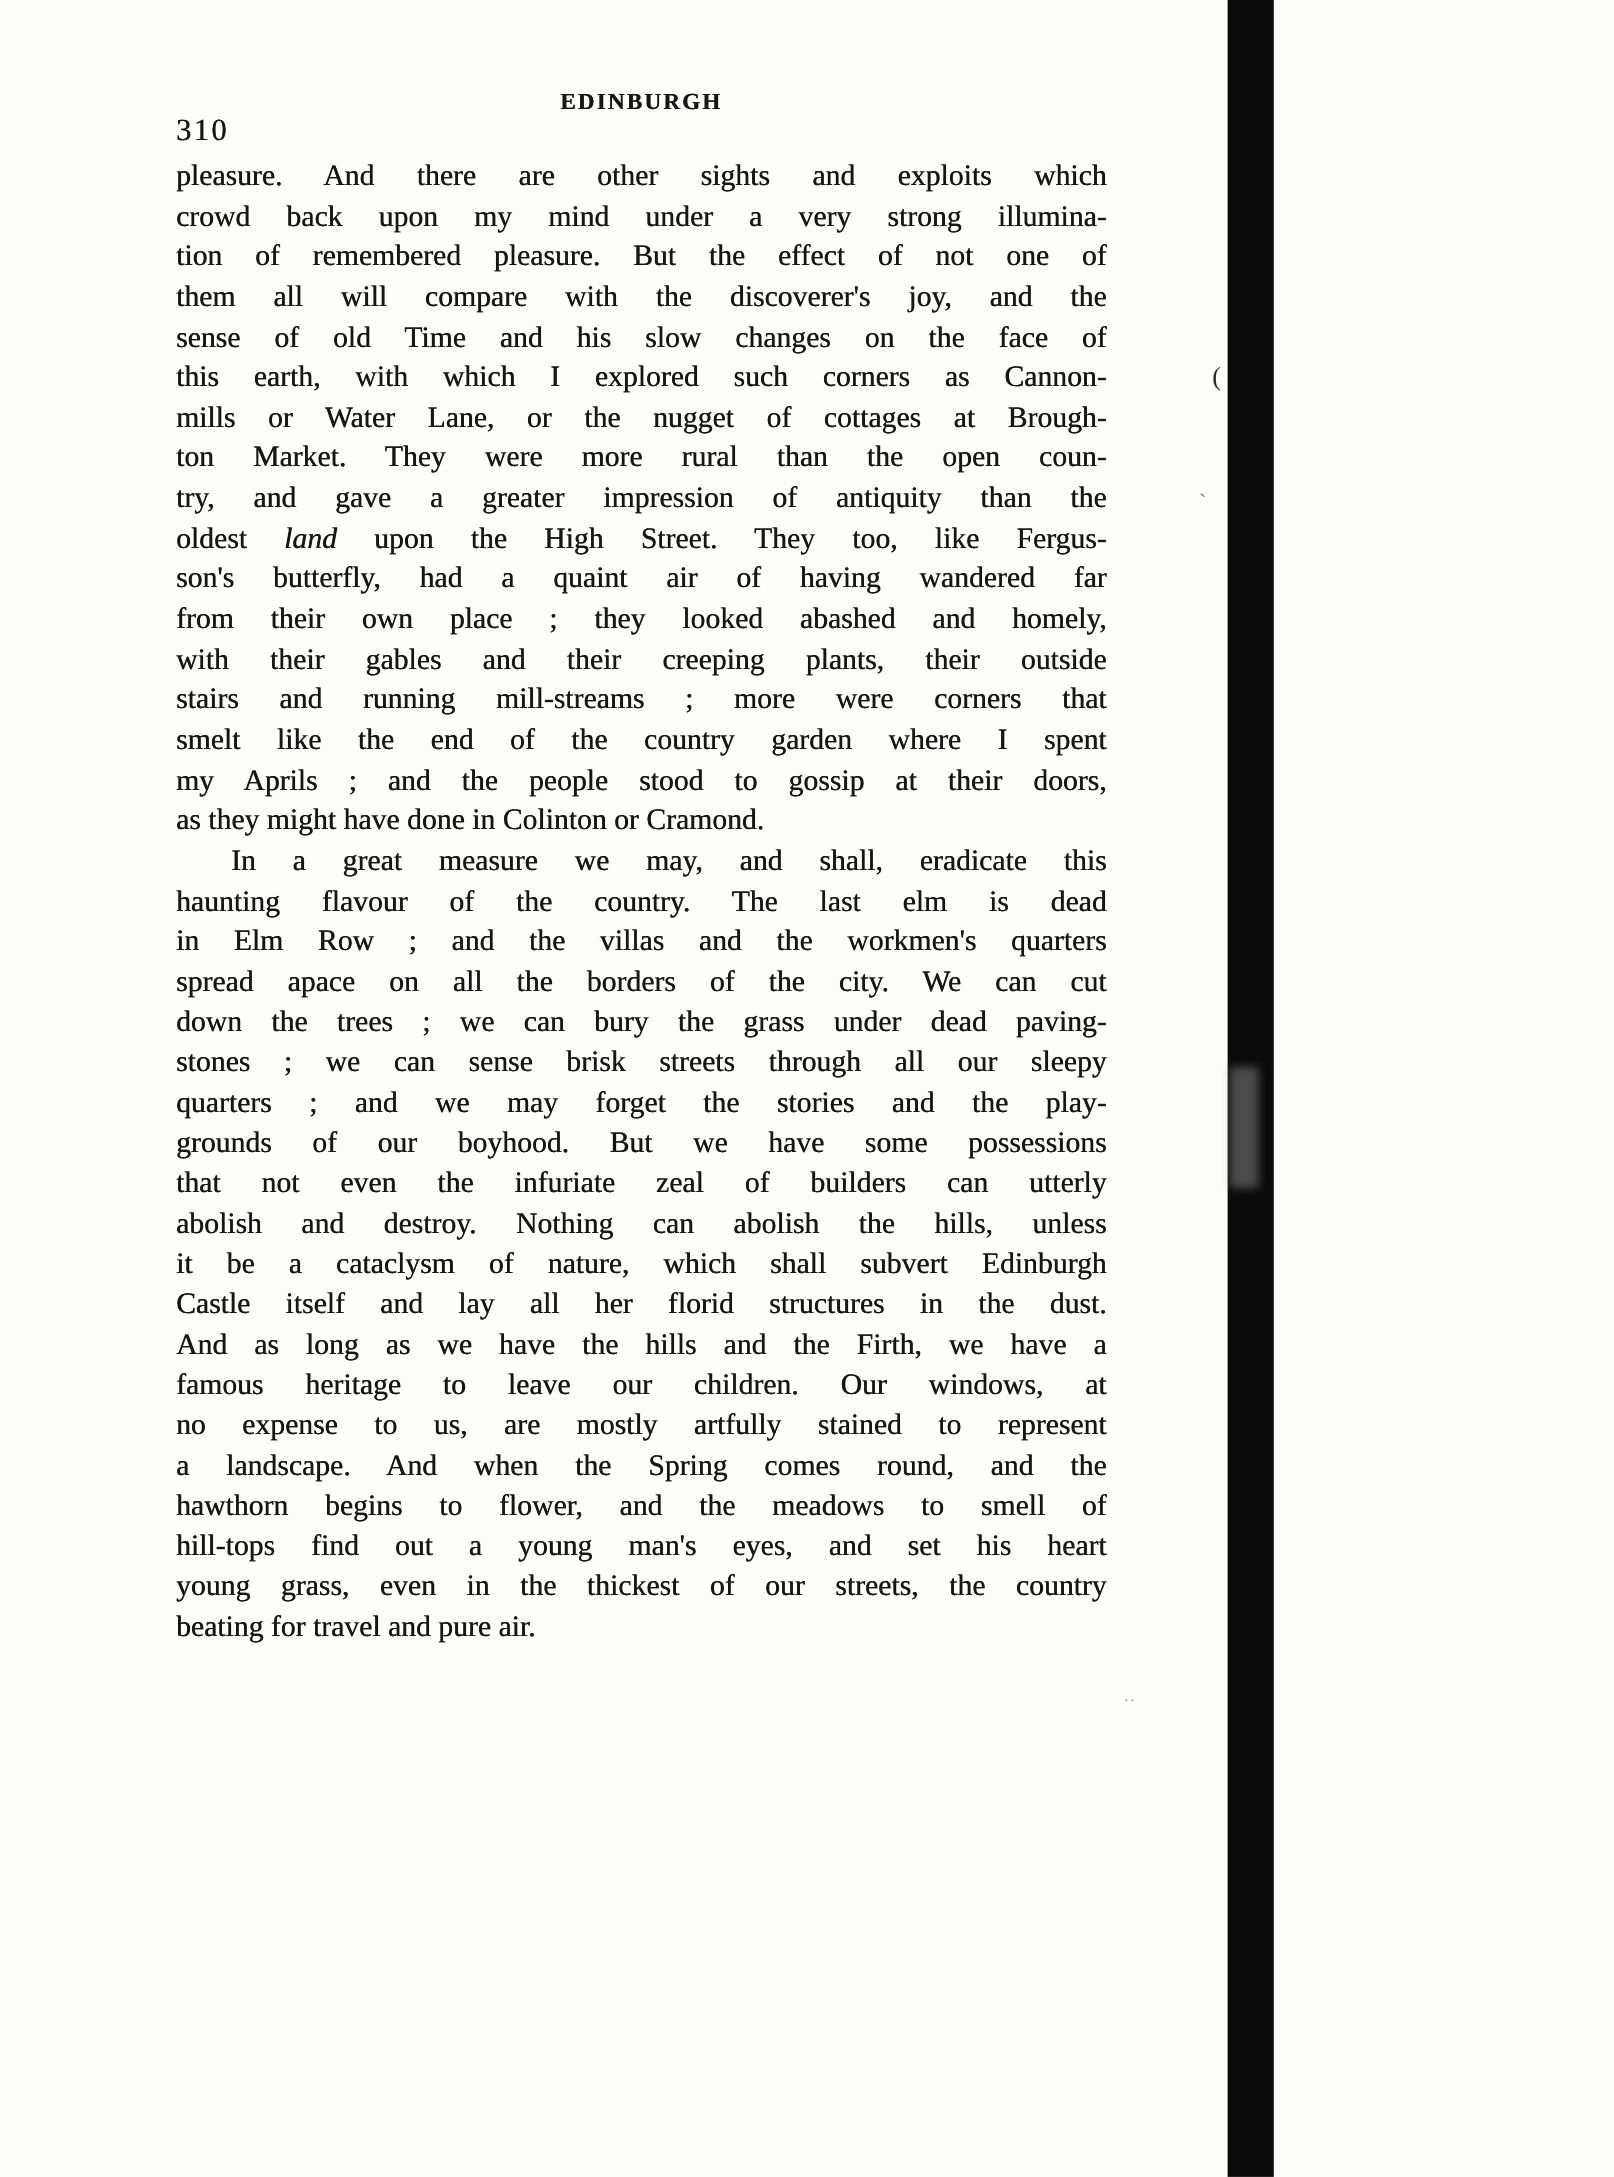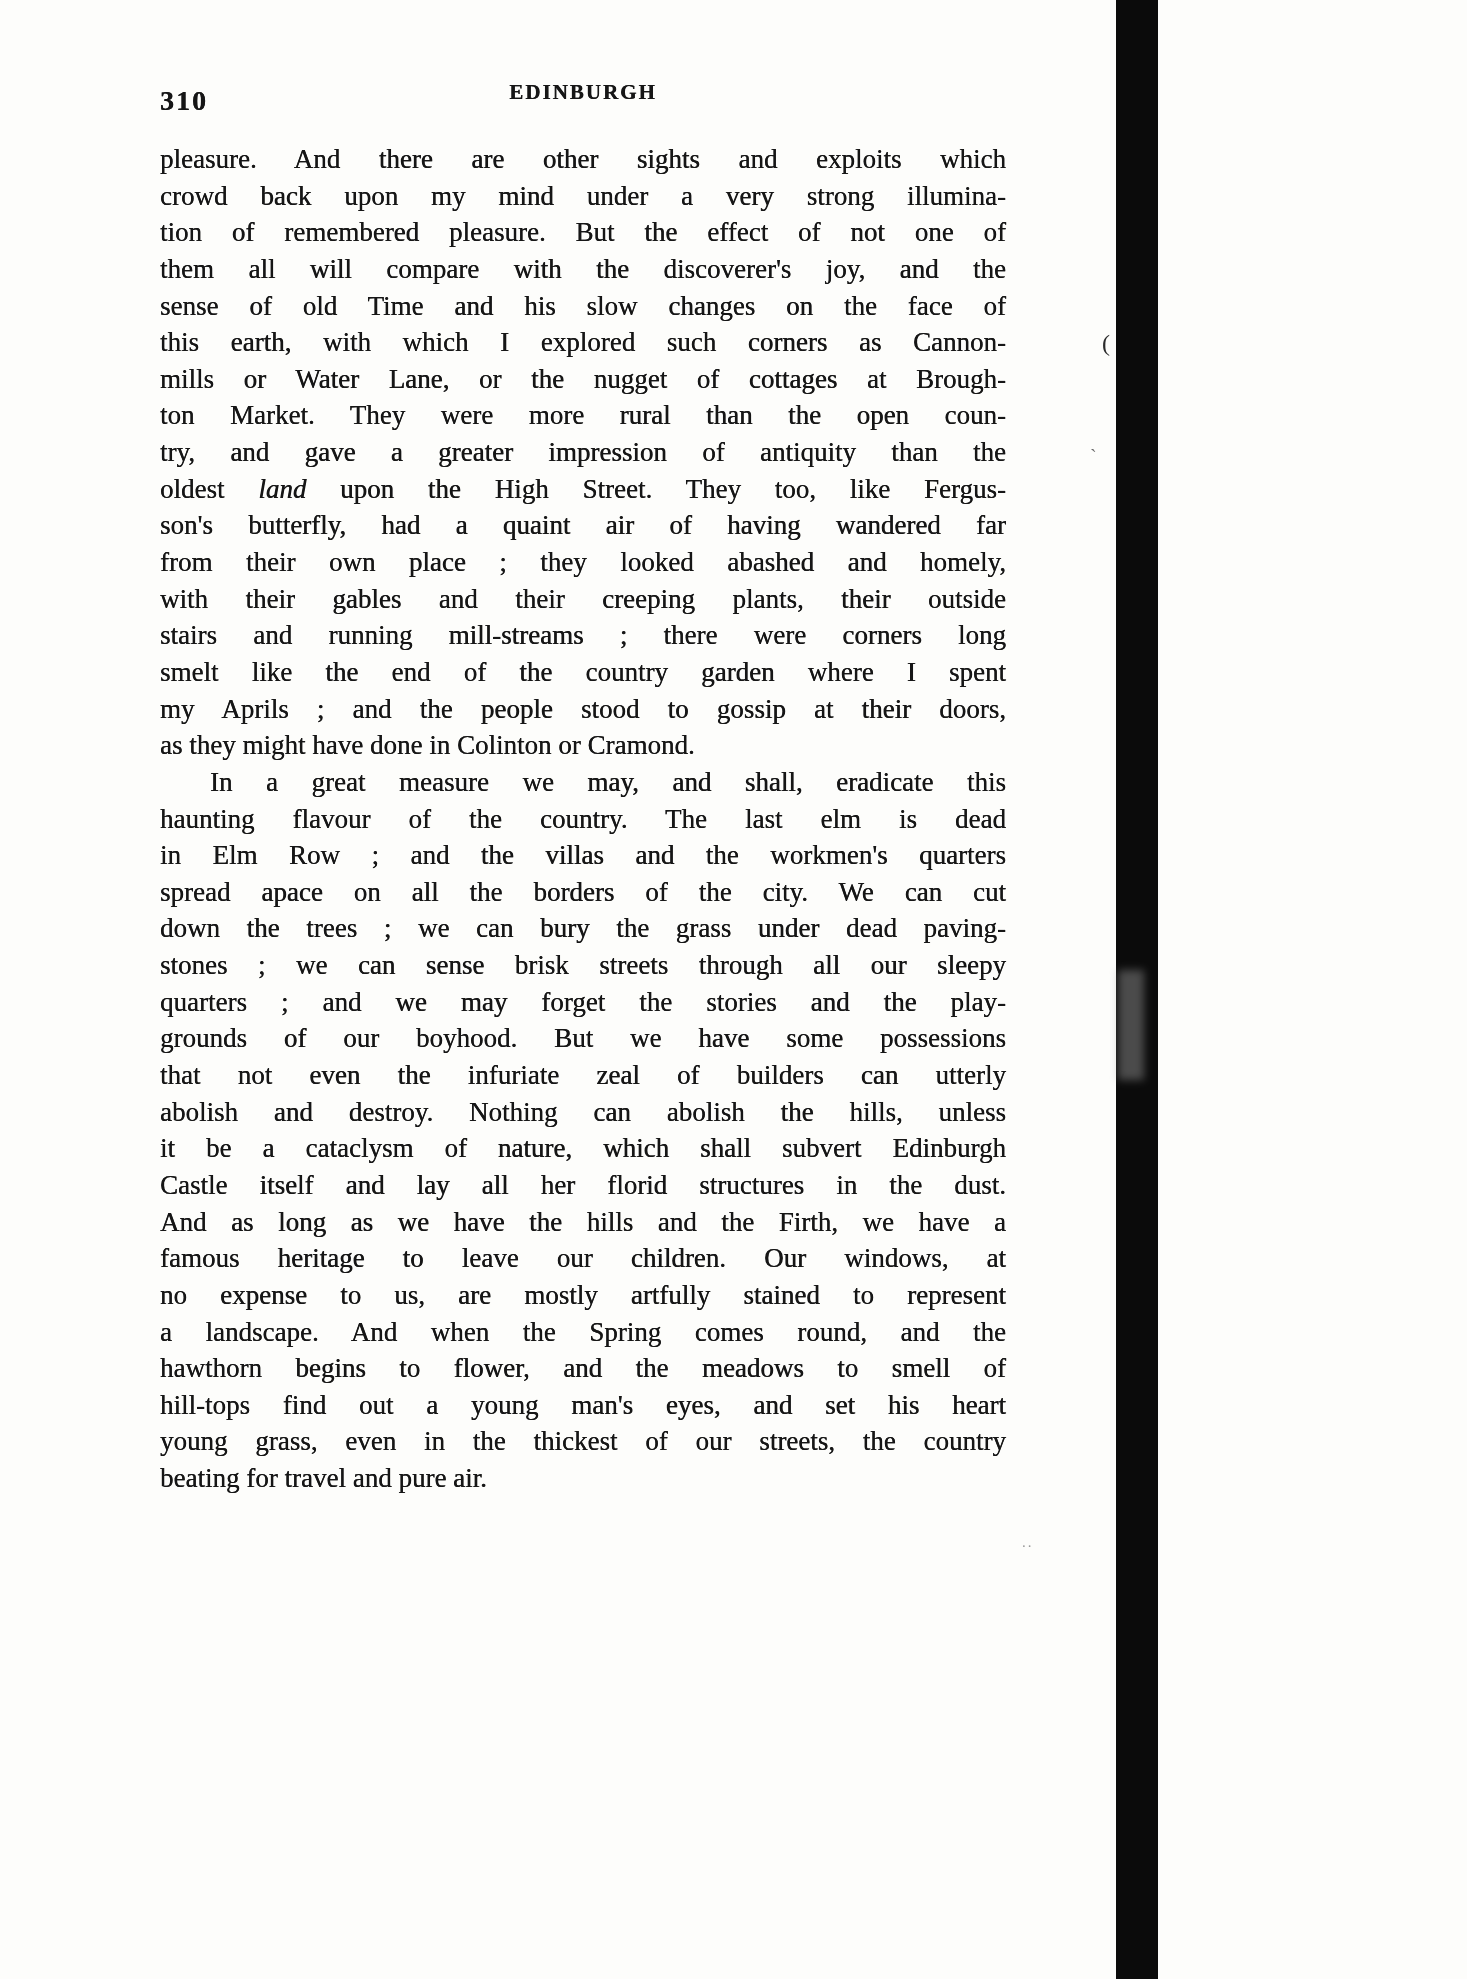--- a/index.html
+++ b/index.html
@@ -19,23 +19,23 @@
     position: absolute;
     top: 80px;
     left: 160px;
     width: 846px;
     height: 44px;
   }
 
   .page-number {
     position: absolute;
     left: 0;
-    top: 5px;
+    top: 23px;
     font-size: 28px;
-    font-weight: bold;
+    font-weight: normal;
     letter-spacing: 2px;
     text-shadow: 0.3px 0 0 currentColor;
   }
 
   .running-head {
     width: 100%;
     text-align: center;
     font-size: 21px;
     font-weight: bold;
     letter-spacing: 2px;
@@ -110,21 +110,21 @@
       <div class="line">them all will compare with the discoverer's joy, and the</div>
       <div class="line">sense of old Time and his slow changes on the face of</div>
       <div class="line">this earth, with which I explored such corners as Cannon-</div>
       <div class="line">mills or Water Lane, or the nugget of cottages at Brough-</div>
       <div class="line">ton Market. They were more rural than the open coun-</div>
       <div class="line">try, and gave a greater impression of antiquity than the</div>
       <div class="line"><span>oldest </span><em>land</em><span> upon the High Street. They too, like Fergus-</span></div>
       <div class="line">son's butterfly, had a quaint air of having wandered far</div>
       <div class="line">from their own place ; they looked abashed and homely,</div>
       <div class="line">with their gables and their creeping plants, their outside</div>
-      <div class="line">stairs and running mill-streams ; there were corners long</div>
+      <div class="line">stairs and running mill-streams ; more were corners that</div>
       <div class="line">smelt like the end of the country garden where I spent</div>
       <div class="line">my Aprils ; and the people stood to gossip at their doors,</div>
       <div class="line para-end">as they might have done in Colinton or Cramond.</div>
       <div class="line indent">In a great measure we may, and shall, eradicate this</div>
       <div class="line">haunting flavour of the country. The last elm is dead</div>
       <div class="line">in Elm Row ; and the villas and the workmen's quarters</div>
       <div class="line">spread apace on all the borders of the city. We can cut</div>
       <div class="line">down the trees ; we can bury the grass under dead paving-</div>
       <div class="line">stones ; we can sense brisk streets through all our sleepy</div>
       <div class="line">quarters ; and we may forget the stories and the play-</div>

